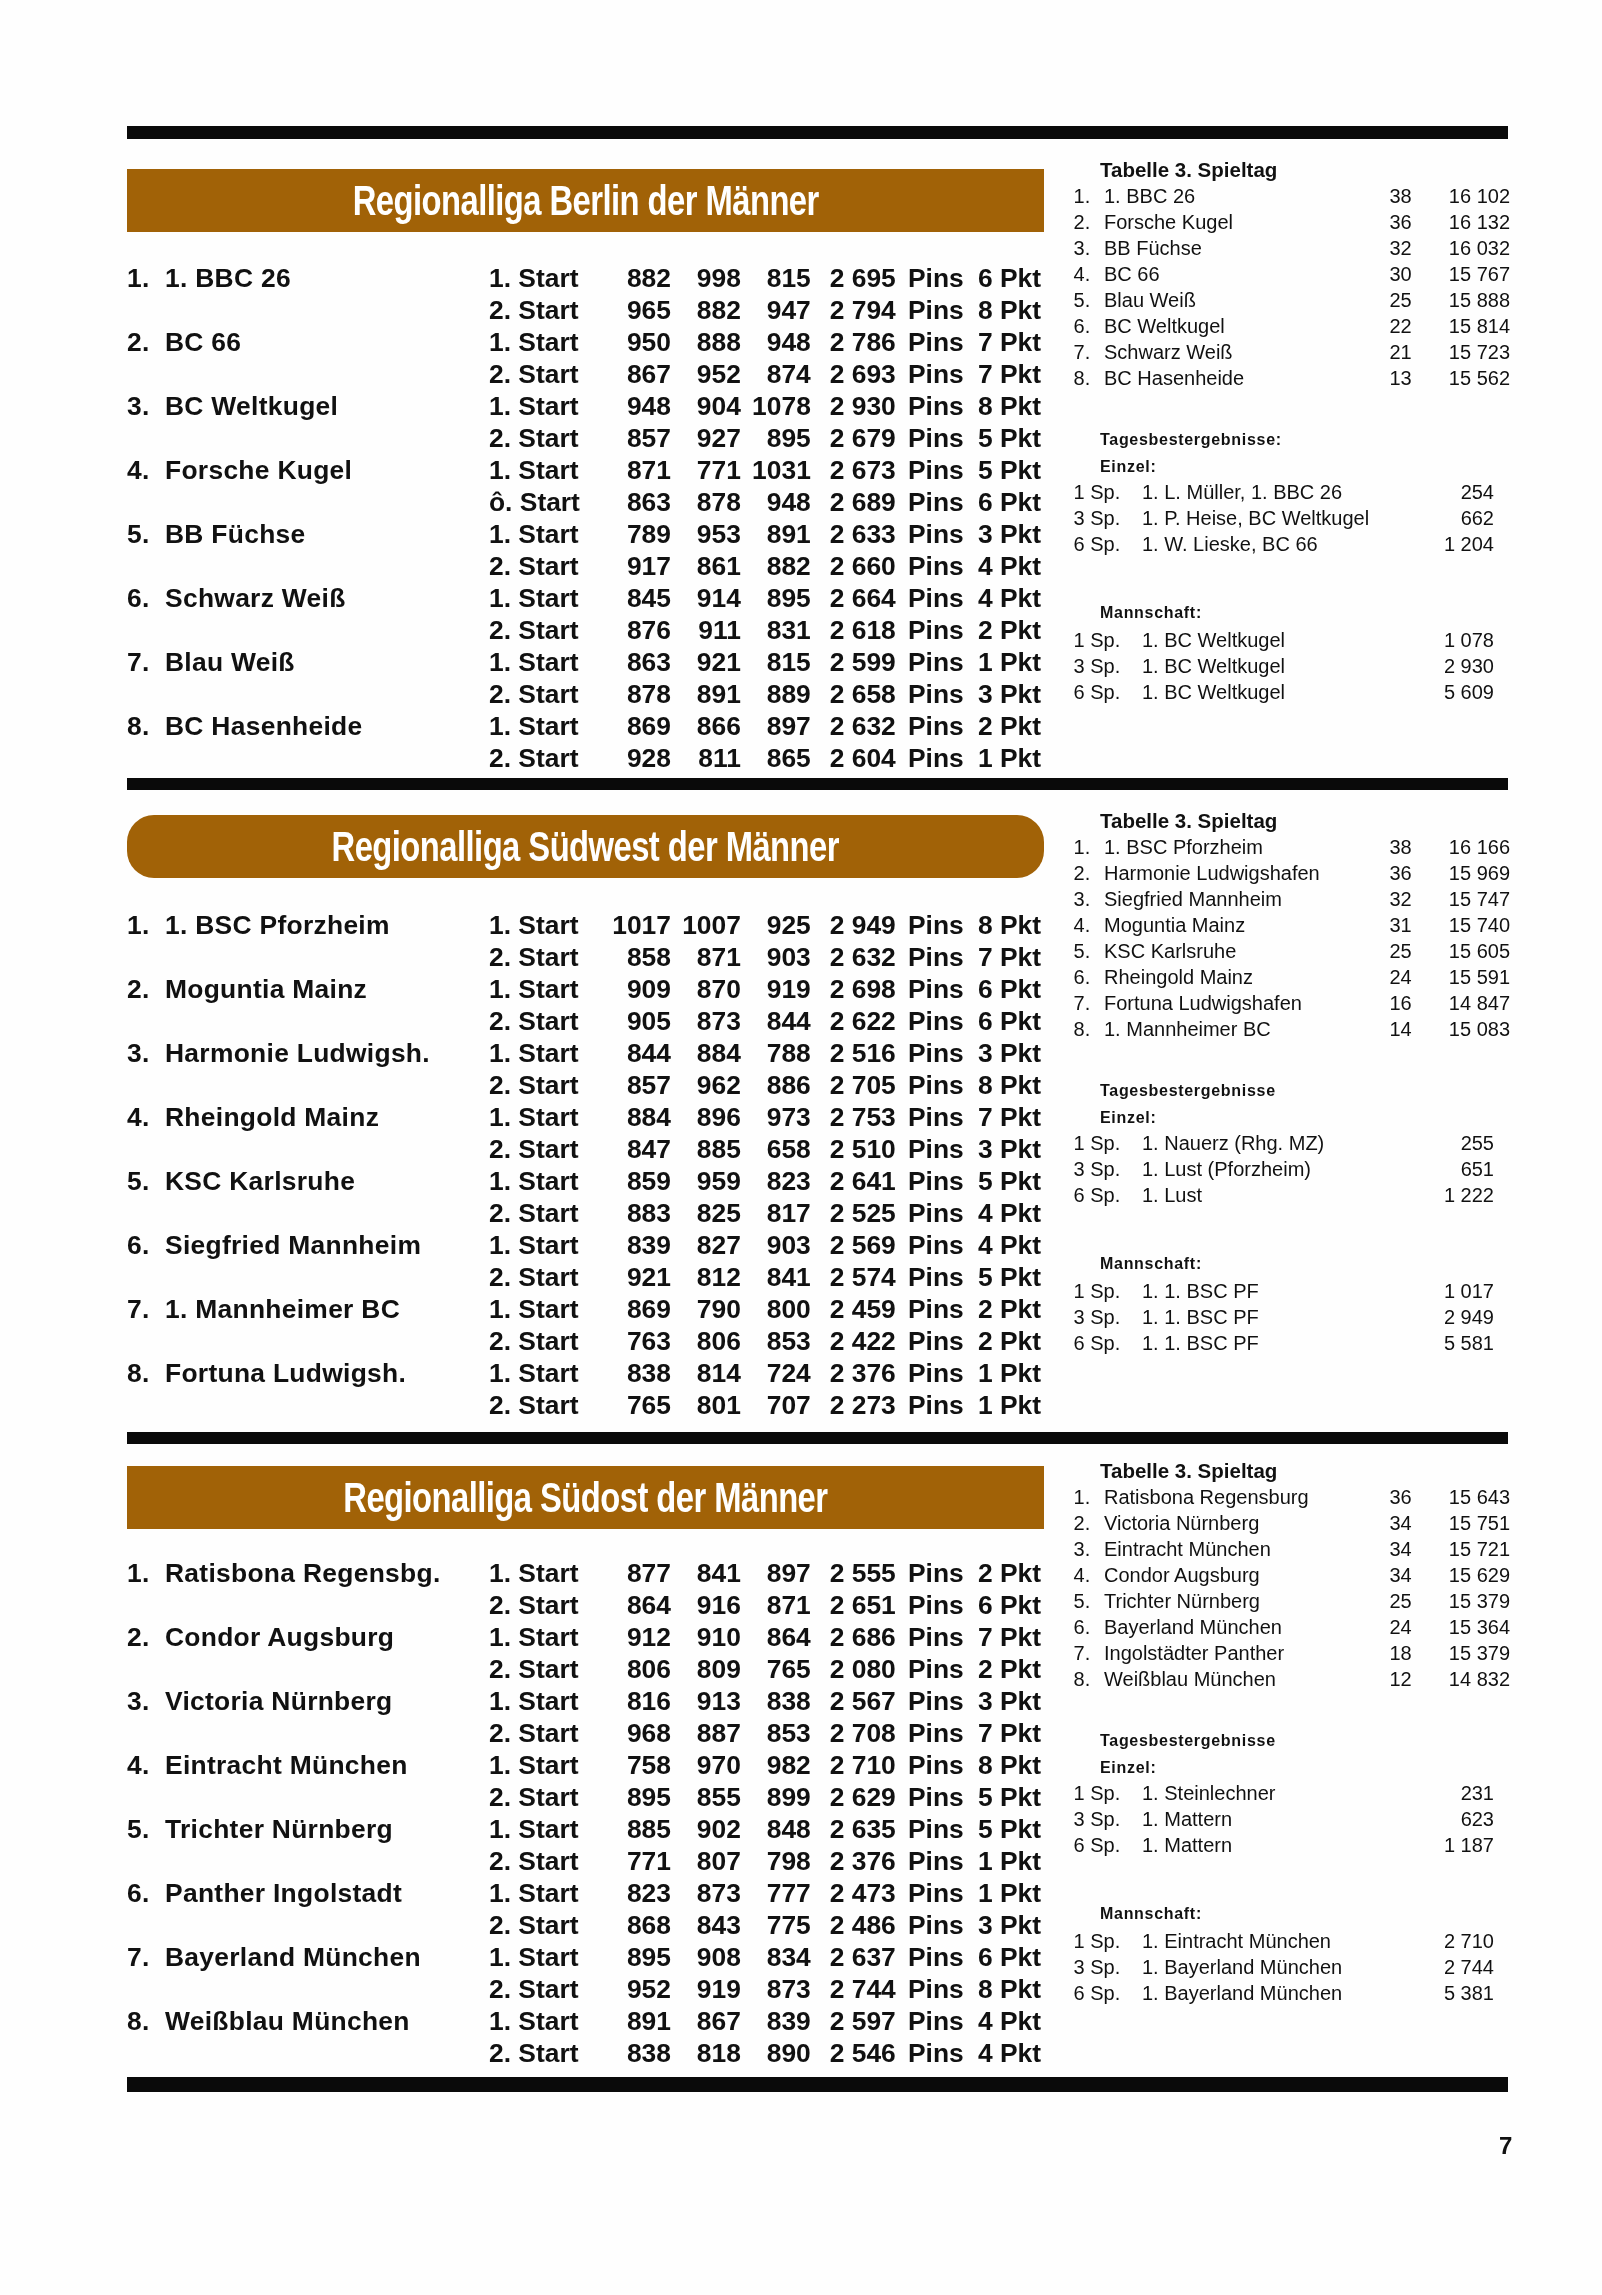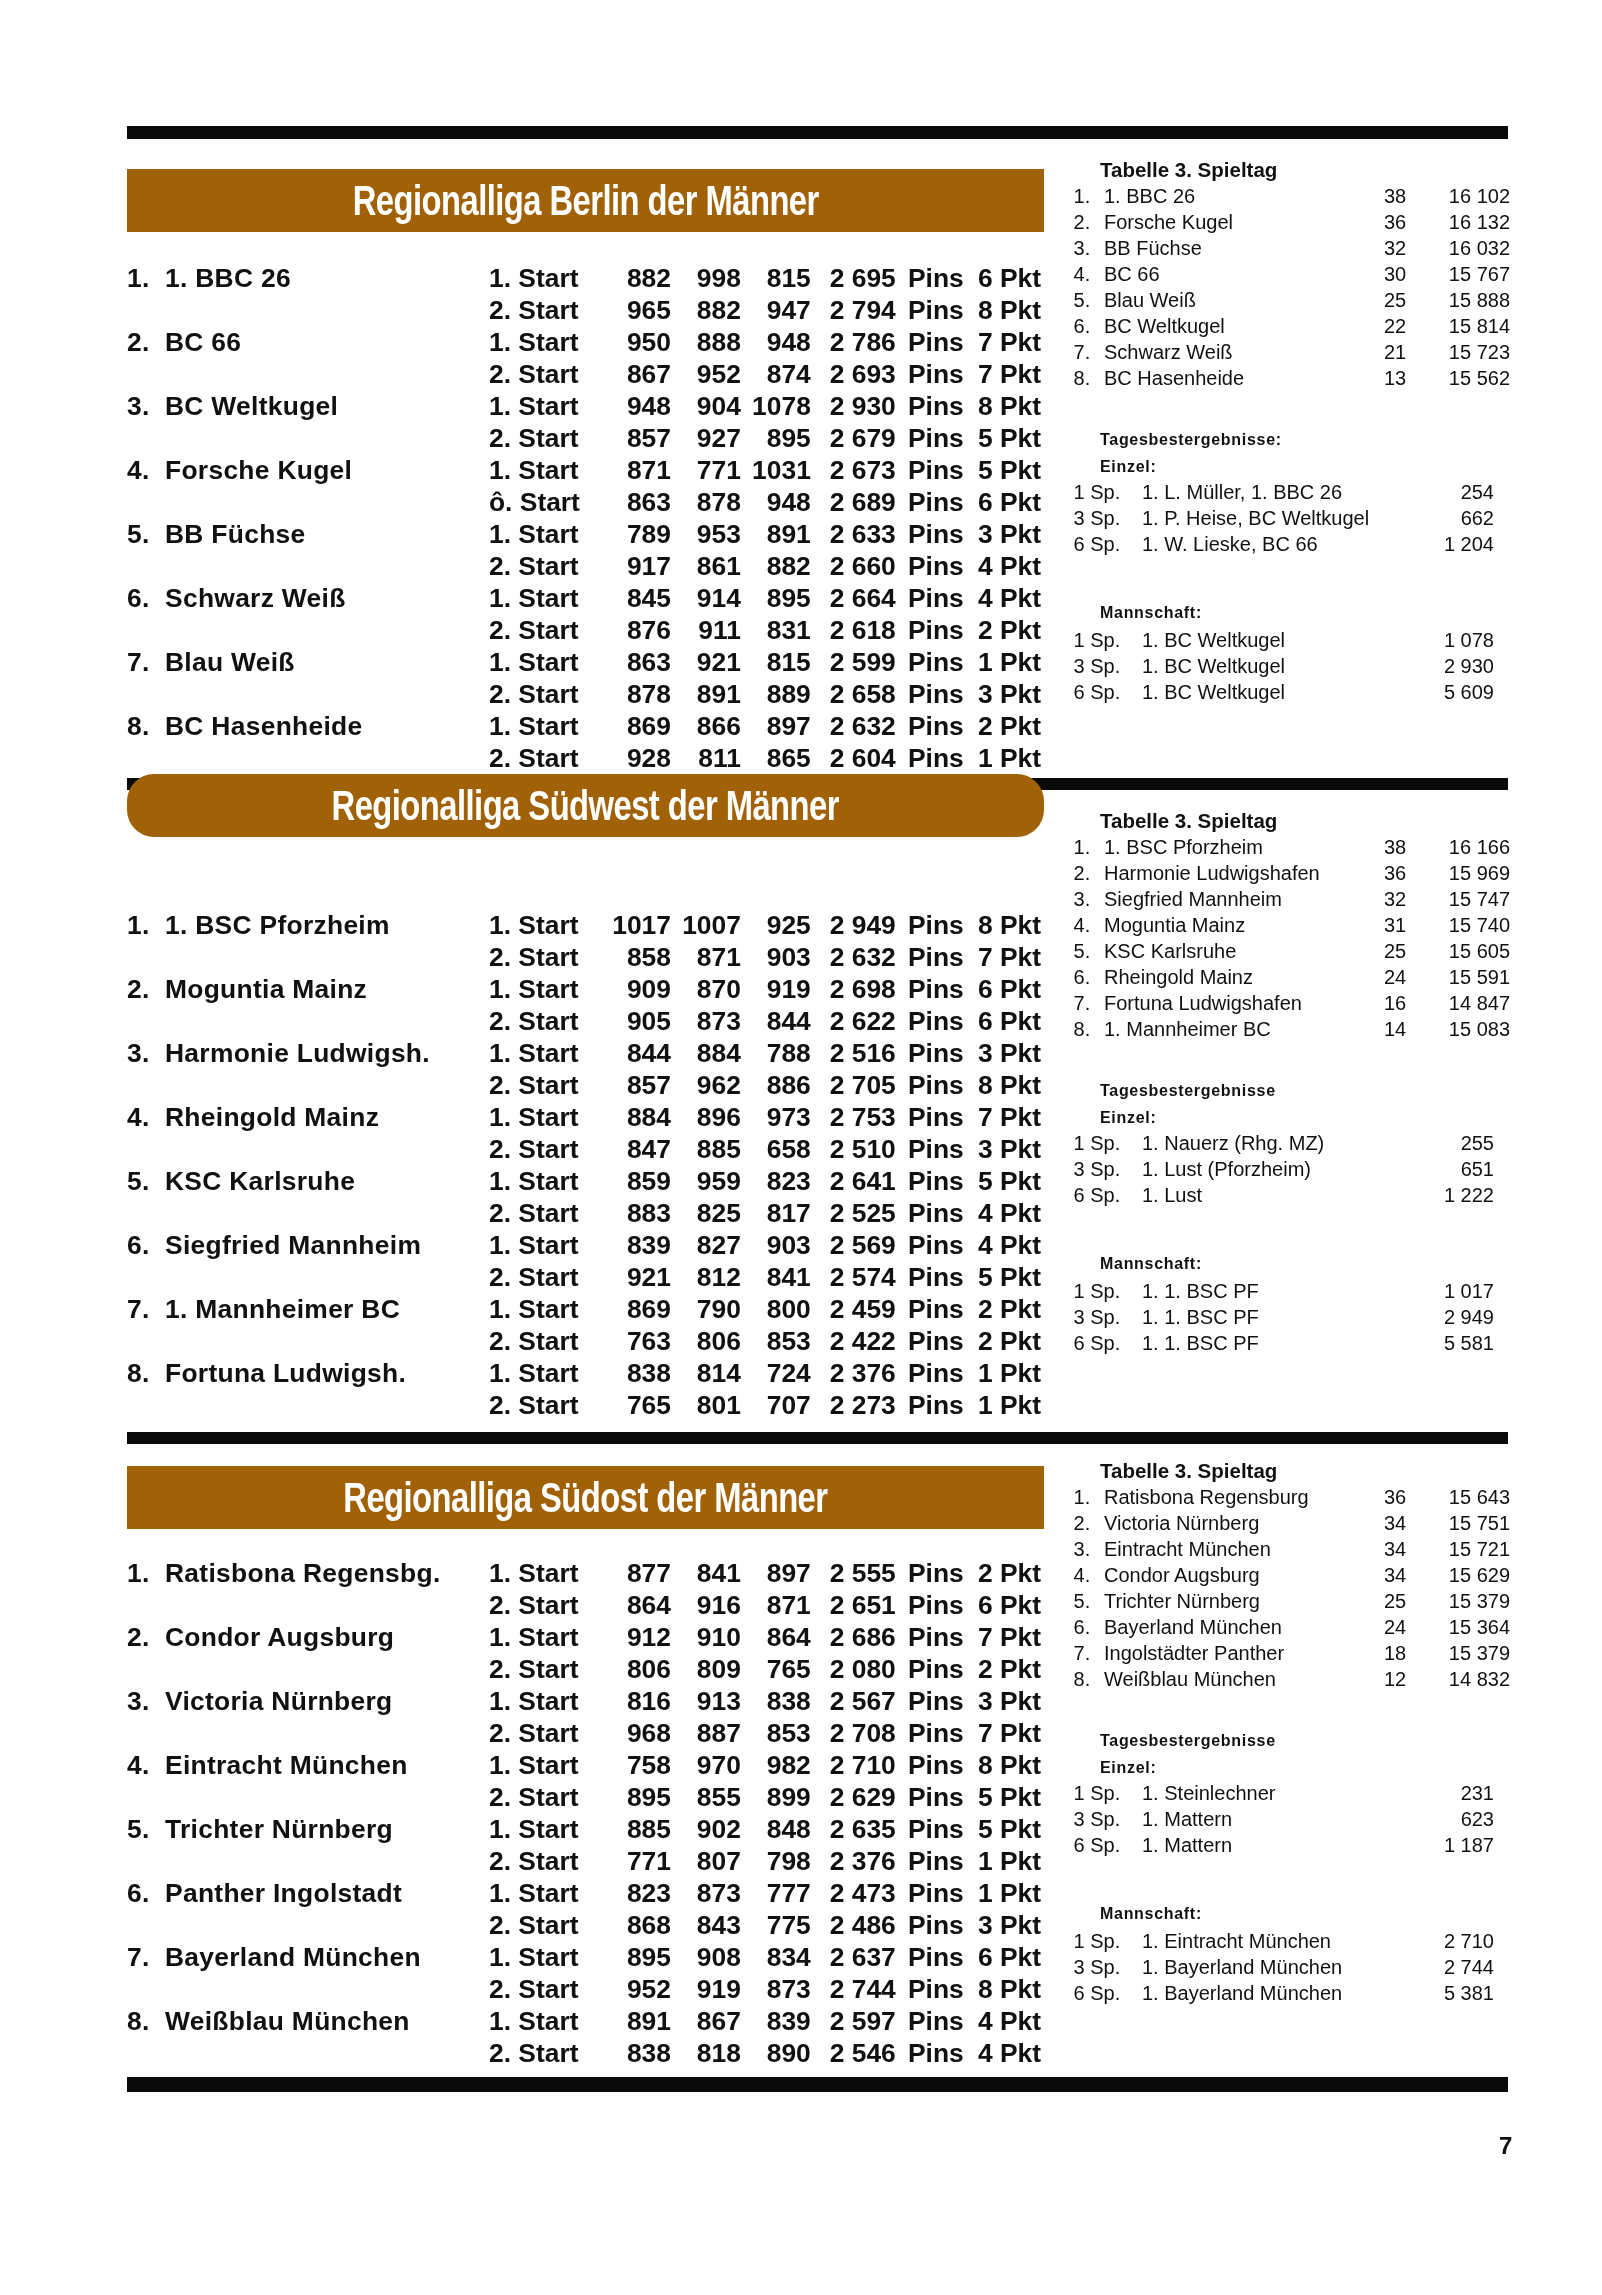--- a/index.html
+++ b/index.html
@@ -16,21 +16,21 @@
   .start .lbl { width:112px; }
   .start .s { width:63px; text-align:right; }
   .start .tot { width:78px; text-align:right; }
   .start .pins { width:63px; text-align:left; padding-left:5.3px; }
   .start .pkt { width:69px; text-align:left; }
   .side { position:absolute; left:1067px; width:443px; font-size:20px; }
   .side h3 { margin:0; font-size:20.5px; font-weight:bold; height:26.4px; line-height:26.4px; padding-left:33px; }
   .side .trow { position:relative; height:26px; line-height:26px; white-space:nowrap; }
   .side .trow .r { position:absolute; left:6.6px; }
   .side .trow .n { position:absolute; left:37px; }
-  .side .trow .p { position:absolute; left:317px; width:33px; text-align:left; }
+  .side .trow .p { position:absolute; left:317px; width:33px; text-align:center; }
   .side .trow .t { position:absolute; right:0; text-align:left; }
   .side h4 { margin:0; font-size:16px; font-weight:bold; height:29px; line-height:29px; padding-left:33px; letter-spacing:0.7px; }
   .side .brow { position:relative; height:26px; line-height:26px; white-space:nowrap; }
   .side .brow .sp { position:absolute; left:6.6px;text-align:right; }
   .side .brow .n { position:absolute; left:75px; }
   .side .brow .v { position:absolute; right:16px; text-align:right; }
   .pagenum { position:absolute; left:1499px; top:2132px; font-weight:bold; font-size:24px; }
 </style>
 </head>
 <body>
@@ -316,21 +316,21 @@
           <span class="v">2 930</span>
         </div>
         <div class="brow">
           <span class="sp">6 Sp.</span>
           <span class="n">1. BC Weltkugel</span>
           <span class="v">5 609</span>
         </div>
       </div>
   </div>
 
-  <div class="titlebar" style="top: 774px; border-radius: 27px;">
+  <div class="titlebar" style="top: 815px; border-radius: 27px;">
     <span>Regionalliga Südwest der Männer</span>
   </div>
   <div class="results" style="top: 909px;">
       <div class="res-row">
         <div class="team"><span class="rank">1.</span><span>1. BSC Pforzheim</span></div>
         <div class="start">
           <span class="lbl">1. Start</span>
           <span class="s">1017</span>
           <span class="s">1007</span>
           <span class="s">925</span>

